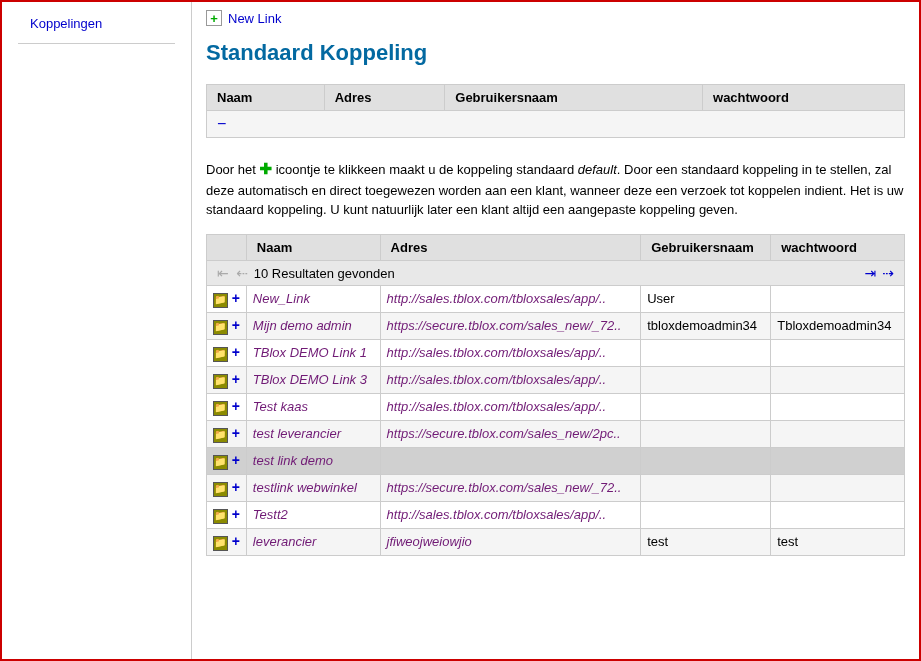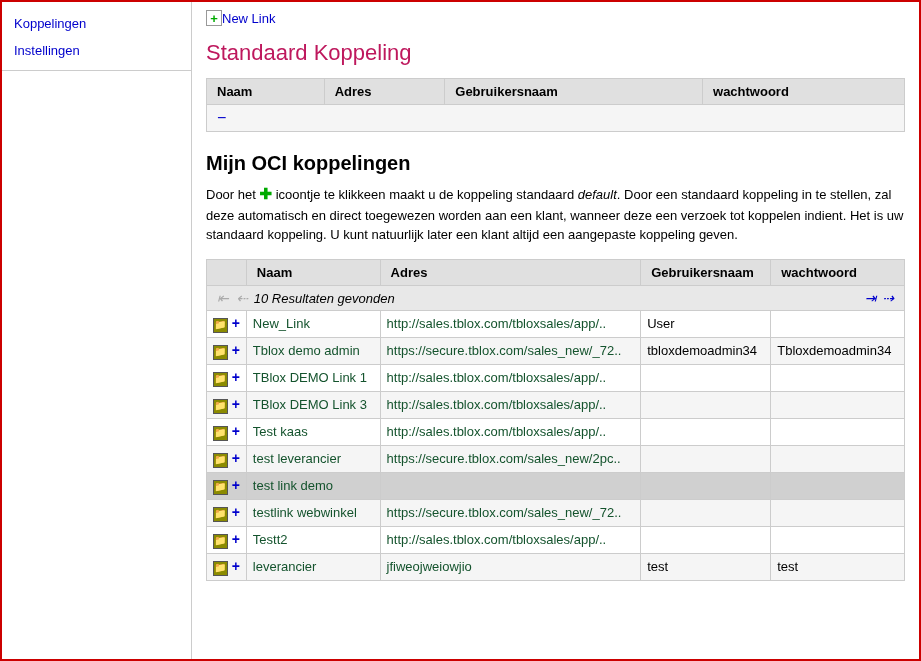--- a/index.html
+++ b/index.html
@@ -1,56 +1,55 @@
 <!DOCTYPE html>
 <html><head>
   <meta charset="utf-8">
   <style>
     * { box-sizing: border-box; margin: 0; padding: 0; }
     body { font-family: Arial, sans-serif; font-size: 13px; background: #fff; color: #000; }
     .outer { display: flex; border: 2px solid #c00; min-height: 661px; width: 921px; }
-    .sidebar { width: 190px; border-right: 1px solid #ccc; padding: 8px 0; background: #fff; flex-shrink: 0; }
+    .sidebar { width: 190px; border-right: 1px solid #ccc; padding: 8px 16px; background: #fff; flex-shrink: 0; }
     .sidebar a { display: block; padding: 6px 12px; color: #0000cc; text-decoration: none; font-size: 13px; }
     .sidebar-divider { border: none; border-top: 1px solid #ccc; margin: 6px 0; }
     .main { flex: 1; padding: 4px 14px 14px 14px; overflow: auto; }
-    .new-link-bar { display: flex; align-items: center; margin-bottom: 10px; padding: 4px 0; }
+    .new-link-bar { display: flex; align-items: center; gap: 6px; margin-bottom: 10px; padding: 4px 0; }
     .new-link-icon { width: 16px; height: 16px; border: 1px solid #999; background: #fff; display: inline-flex; align-items: center; justify-content: center; }
     .new-link-icon::before { content: '+'; color: #00aa00; font-weight: bold; font-size: 13px; line-height: 1; }
     .new-link-text { color: #0000cc; text-decoration: none; font-size: 13px; }
-    h1 { font-size: 22px; font-weight: normal; margin-bottom: 12px; color: #be185d; }
+    h1 { font-size: 22px; font-weight: bold; margin-bottom: 18px; color: #0369a1; }
     h2 { font-size: 20px; font-weight: bold; margin-bottom: 8px; color: #000; }
     .std-table { width: 100%; border-collapse: collapse; border: 1px solid #ccc; margin-bottom: 20px; }
     .std-table th { background: #e0e0e0; border: 1px solid #ccc; padding: 5px 10px; text-align: left; font-weight: bold; font-size: 13px; }
     .std-table td { border: 1px solid #ccc; padding: 4px 10px; font-size: 13px; }
     .std-table tr.data-row { background: #f5f5f5; }
     .minus-btn { color: #0000cc; font-size: 16px; cursor: pointer; }
     .oci-desc { font-size: 13px; margin-bottom: 14px; color: #000; line-height: 1.5; }
     .oci-desc em { font-style: italic; }
     .oci-table { width: 100%; border-collapse: collapse; border: 1px solid #ccc; }
     .oci-table th { background: #e0e0e0; border: 1px solid #ccc; padding: 5px 10px; text-align: left; font-weight: bold; font-size: 13px; }
     .oci-table td { border: 1px solid #ccc; padding: 4px 6px; font-size: 13px; }
     .oci-table tr.row-even { background: #fff; }
     .oci-table tr.row-odd { background: #f5f5f5; }
     .oci-table tr.row-highlighted { background: #d0d0d0; }
     .nav-row td { background: #e8e8e8; }
     .nav-btn { color: #0000cc; cursor: pointer; font-size: 14px; margin: 0 2px; }
     .nav-btn.disabled { color: #aaa; cursor: default; }
     .nav-text { font-size: 13px; color: #000; }
-    .link-blue { color: #14532d; text-decoration: none; }
+    .link-blue { color: #701a75; text-decoration: none; font-style: italic; }
     .cell-icons { white-space: nowrap; }
     .page-section { margin-bottom: 10px; }
   </style>
 </head>
 <body>
 
 <div class="outer">
 
   <div class="sidebar">
     <a href="#">Koppelingen</a>
-    <a href="#">Instellingen</a>
     <hr class="sidebar-divider">
   </div>
 
   <div class="main">
 
     <div class="new-link-bar">
       <span class="new-link-icon"></span>
       <a class="new-link-text" href="#">New Link</a>
     </div>
 
@@ -69,58 +68,57 @@
           <tr class="data-row">
             <td colspan="4">
               <span class="minus-btn">−</span>
             </td>
           </tr>
         </tbody>
       </table>
     </div>
 
     <div class="page-section">
-      <h2>Mijn OCI koppelingen</h2>
 
       <p class="oci-desc">
         Door het <span style="color:#00aa00; font-size:15px; font-weight:bold;">✚</span> icoontje te klikkeen maakt u de koppeling standaard <em>default</em>. Door een standaard koppeling in te stellen, zal deze automatisch en direct toegewezen worden aan een klant, wanneer deze een verzoek tot koppelen indient. Het is uw standaard koppeling. U kunt natuurlijk later een klant altijd een aangepaste koppeling geven.
       </p>
 
       <table class="oci-table">
         <thead>
           <tr>
             <th style="width:30px;"></th>
             <th>Naam</th>
             <th>Adres</th>
             <th>Gebruikersnaam</th>
             <th>wachtwoord</th>
           </tr>
         </thead>
         <tbody id="oci-tbody">
 
           <tr class="nav-row">
-            <td colspan="5" style="padding: 4px 8px; font-style: italic;">
+            <td colspan="5" style="padding: 4px 8px;">
               <span class="nav-btn disabled" title="First">⇤</span>
               <span class="nav-btn disabled" title="Previous">⇠</span>
               <span class="nav-text">10 Resultaten gevonden</span>
               <span class="nav-btn" title="Next" style="float:right; margin-left:4px;">⇢</span>
               <span class="nav-btn" title="Last" style="float:right;">⇥</span>
             </td>
           </tr>
 
         <tr class="row-even">
               <td class="cell-icons" style="white-space: nowrap;"><span style="display:inline-block;width:15px;height:15px;background:#8B8B00;border:1px solid #555;font-size:10px;text-align:center;cursor:pointer;" title="Edit">📁</span> <span style="color:#0000cc;font-weight:bold;font-size:14px;cursor:pointer;" title="Set default">+</span></td>
               <td><a class="link-blue" href="#">New_Link</a></td>
               <td><a class="link-blue" href="#">http://sales.tblox.com/tbloxsales/app/..</a></td>
               <td>User</td>
               <td></td>
             </tr>
             <tr class="row-odd">
               <td class="cell-icons" style="white-space: nowrap;"><span style="display:inline-block;width:15px;height:15px;background:#8B8B00;border:1px solid #555;font-size:10px;text-align:center;cursor:pointer;" title="Edit">📁</span> <span style="color:#0000cc;font-weight:bold;font-size:14px;cursor:pointer;" title="Set default">+</span></td>
-              <td><a class="link-blue" href="#">Tblox demo admin</a></td>
+              <td><a class="link-blue" href="#">Mijn demo admin</a></td>
               <td><a class="link-blue" href="#">https://secure.tblox.com/sales_new/_72..</a></td>
               <td>tbloxdemoadmin34</td>
               <td>Tbloxdemoadmin34</td>
             </tr>
             <tr class="row-even">
               <td class="cell-icons" style="white-space: nowrap;"><span style="display:inline-block;width:15px;height:15px;background:#8B8B00;border:1px solid #555;font-size:10px;text-align:center;cursor:pointer;" title="Edit">📁</span> <span style="color:#0000cc;font-weight:bold;font-size:14px;cursor:pointer;" title="Set default">+</span></td>
               <td><a class="link-blue" href="#">TBlox DEMO Link 1</a></td>
               <td><a class="link-blue" href="#">http://sales.tblox.com/tbloxsales/app/..</a></td>
               <td></td>
               <td></td>

